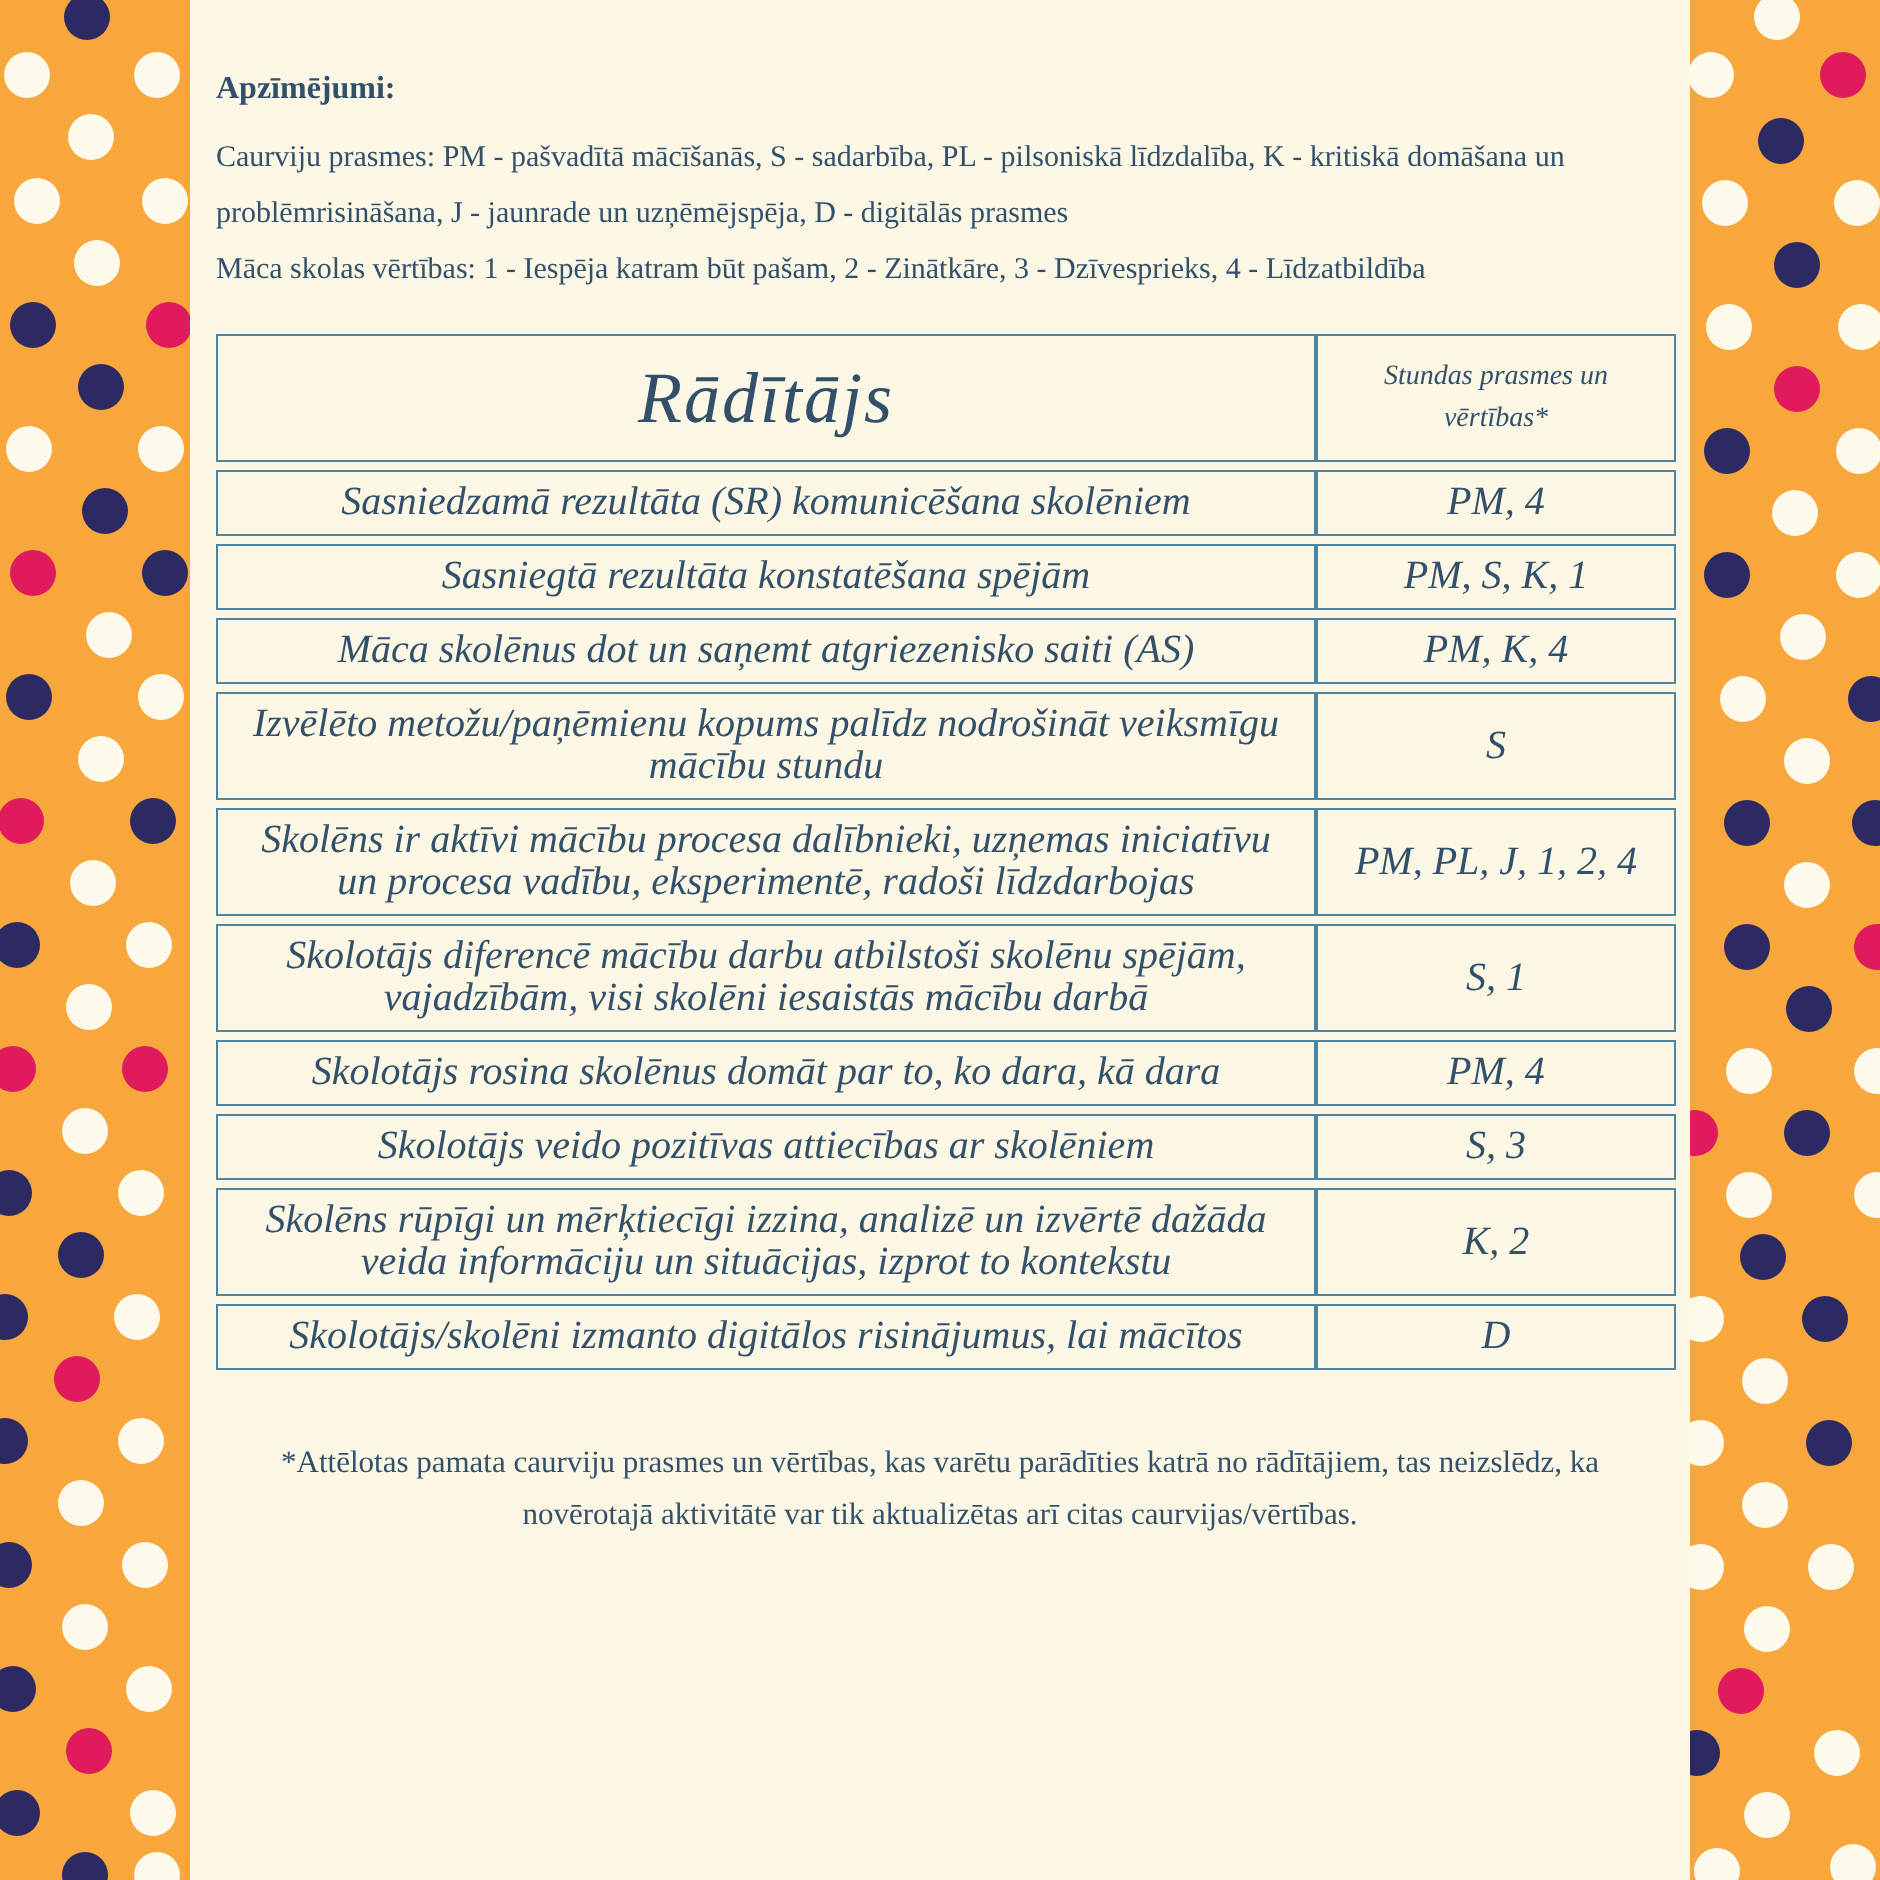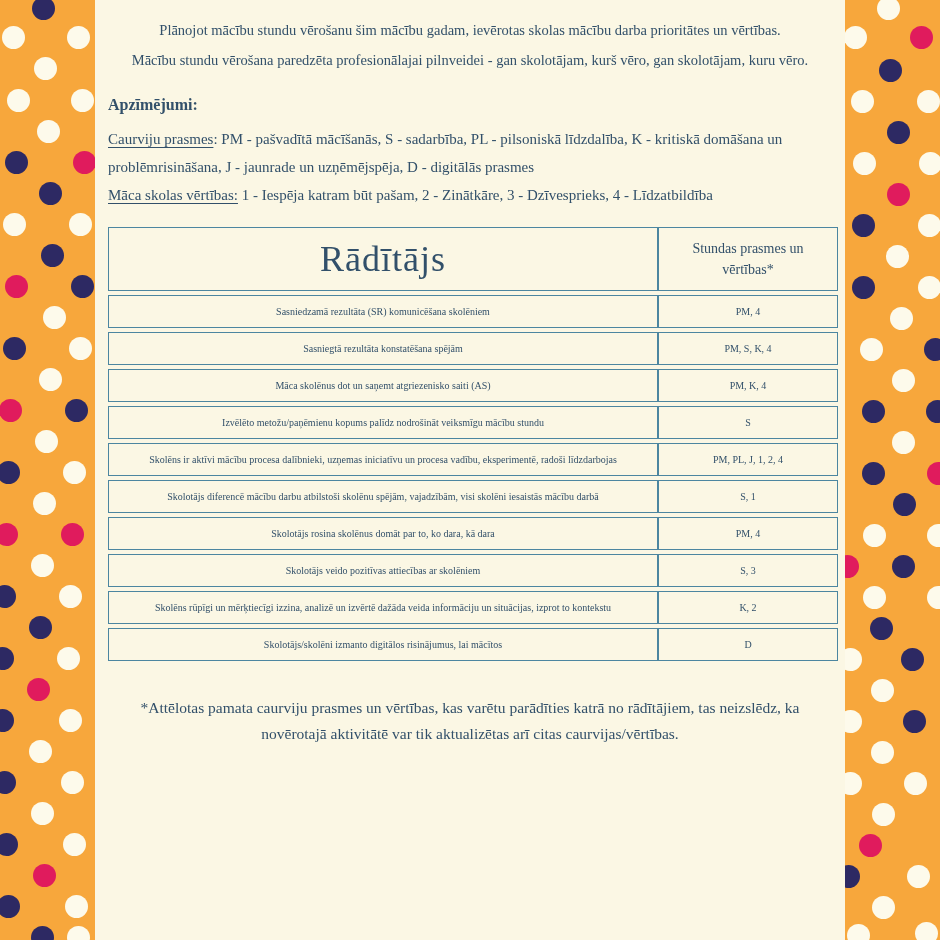--- a/index.html
+++ b/index.html
@@ -18,46 +18,47 @@
   .dot{position:absolute;width:23px;height:23px;border-radius:50%;}
   .content{
     position:absolute;left:95px;right:95px;top:0;bottom:0;
     padding-top:15px;box-sizing:border-box;
   }
   .intro{ text-align:center; font-size:14.5px; line-height:30px; }
   .intro div{ white-space:nowrap; }
   .legend{ margin:16px 18px 0 13px; font-size:15px; line-height:28px; }
   .legend-heading{ font-weight:bold; font-size:16px; margin-bottom:6px; }
   .legend p{ margin:0; }
-  .u{ text-decoration:underline; text-underline-offset:3px; }
+  .u{ text-underline-offset:3px; }
   table{
     margin:14px 0 0 13px;
     width:730px;
     border-collapse:separate;
     border-spacing:0 4px;
     table-layout:fixed;
   }
   th,td{
     border:1.5px solid #4c86a0;
     text-align:center;
     vertical-align:middle;
     background:#fbf7e4;
+    font-style:italic;
   }
   col.c-ind{width:550px;}
   col.c-codes{width:180px;}
   th.th-main{
     font-size:36px; font-weight:normal; letter-spacing:1px;
     padding:10px 10px;
   }
   th.th-codes{
     font-size:14px; font-weight:normal; line-height:21px;
     padding:10px 22px;
   }
   td{
-    font-size:10px; line-height:21px;
+    font-size:20px; line-height:21px;
     padding:5px 16px;
   }
   td.codes{ padding:5px 8px; }
   .footnote{
     margin:30px auto 0 auto;
     width:660px;
     text-align:center;
     font-size:15.5px;
     line-height:26px;
   }
@@ -159,24 +160,20 @@
     <div class="dot" style="left: 13.5px; top: 833.5px; background: rgb(224, 27, 93);"></div>
     <div class="dot" style="left: -8.5px; top: 864.5px; background: rgb(45, 41, 99);"></div>
     <div class="dot" style="left: 61.5px; top: 864.5px; background: rgb(253, 250, 235);"></div>
     <div class="dot" style="left: 26.5px; top: 895.5px; background: rgb(253, 250, 235);"></div>
     <div class="dot" style="left: 1.5px; top: 923.5px; background: rgb(253, 250, 235);"></div>
     <div class="dot" style="left: 69.5px; top: 921.5px; background: rgb(253, 250, 235);"></div>
   </div>
 
 <div class="content">
 
-  <div class="intro">
-    <div>Plānojot mācību stundu vērošanu šim mācību gadam, ievērotas skolas mācību darba prioritātes un vērtības.</div>
-    <div>Mācību stundu vērošana paredzēta profesionālajai pilnveidei - gan skolotājam, kurš vēro, gan skolotājam, kuru vēro.</div>
-  </div>
 
   <div class="legend">
     <div class="legend-heading">Apzīmējumi:</div>
     <p><span class="u">Caurviju prasmes</span><span>: PM - pašvadītā mācīšanās, S - sadarbība, PL - pilsoniskā līdzdalība, K - kritiskā domāšana un problēmrisināšana, J - jaunrade un uzņēmējspēja, D - digitālās prasmes</span></p>
     <p><span class="u">Māca skolas vērtības:</span><span> 1 - Iespēja katram būt pašam, 2 - Zinātkāre, 3 - Dzīvesprieks, 4 - Līdzatbildība</span></p>
   </div>
 
   <table>
     <colgroup>
         <col class="c-ind">
@@ -189,21 +186,21 @@
       </tr>
     </thead>
     <tbody id="table-body">
   <tr>
     <td class="ind">Sasniedzamā rezultāta (SR) komunicēšana skolēniem</td>
     <td class="codes">PM, 4</td>
   </tr>
 
   <tr>
     <td class="ind">Sasniegtā rezultāta konstatēšana spējām</td>
-    <td class="codes">PM, S, K, 4</td>
+    <td class="codes">PM, S, K, 1</td>
   </tr>
 
 
 
   <tr>
     <td class="ind">Māca skolēnus dot un saņemt atgriezenisko saiti (AS)</td>
     <td class="codes">PM, K, 4</td>
   </tr>
 
   <tr>

